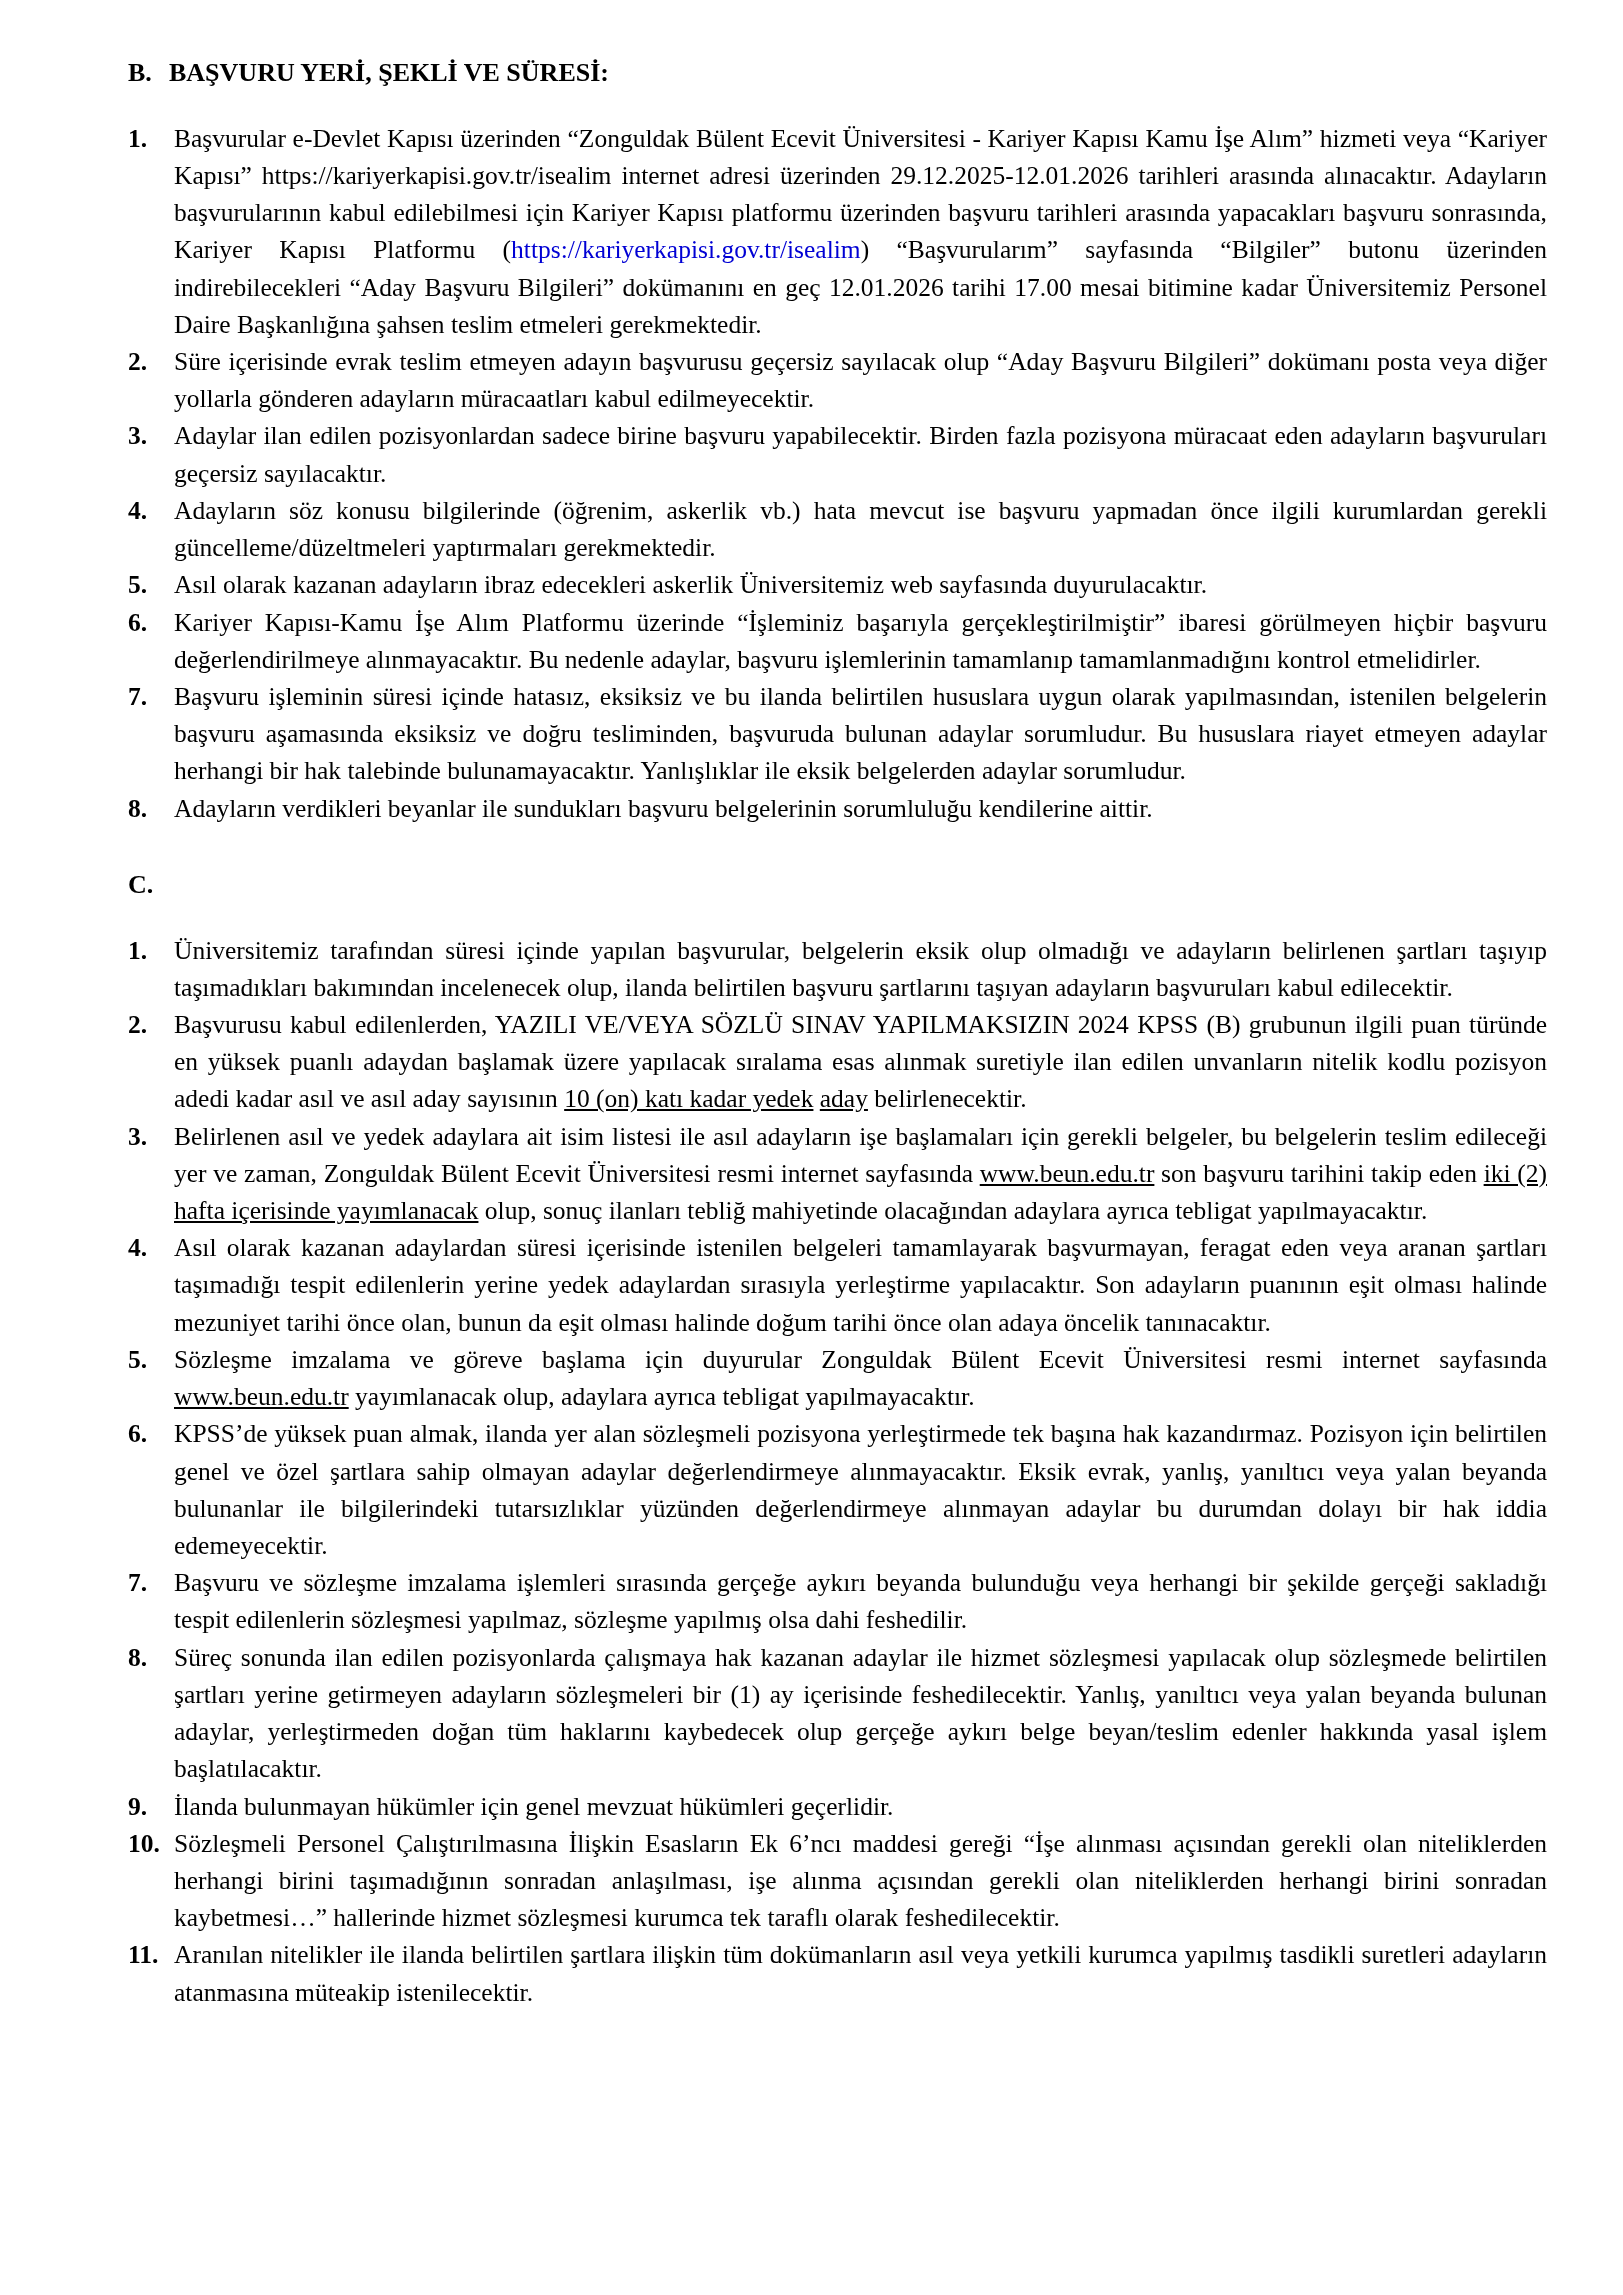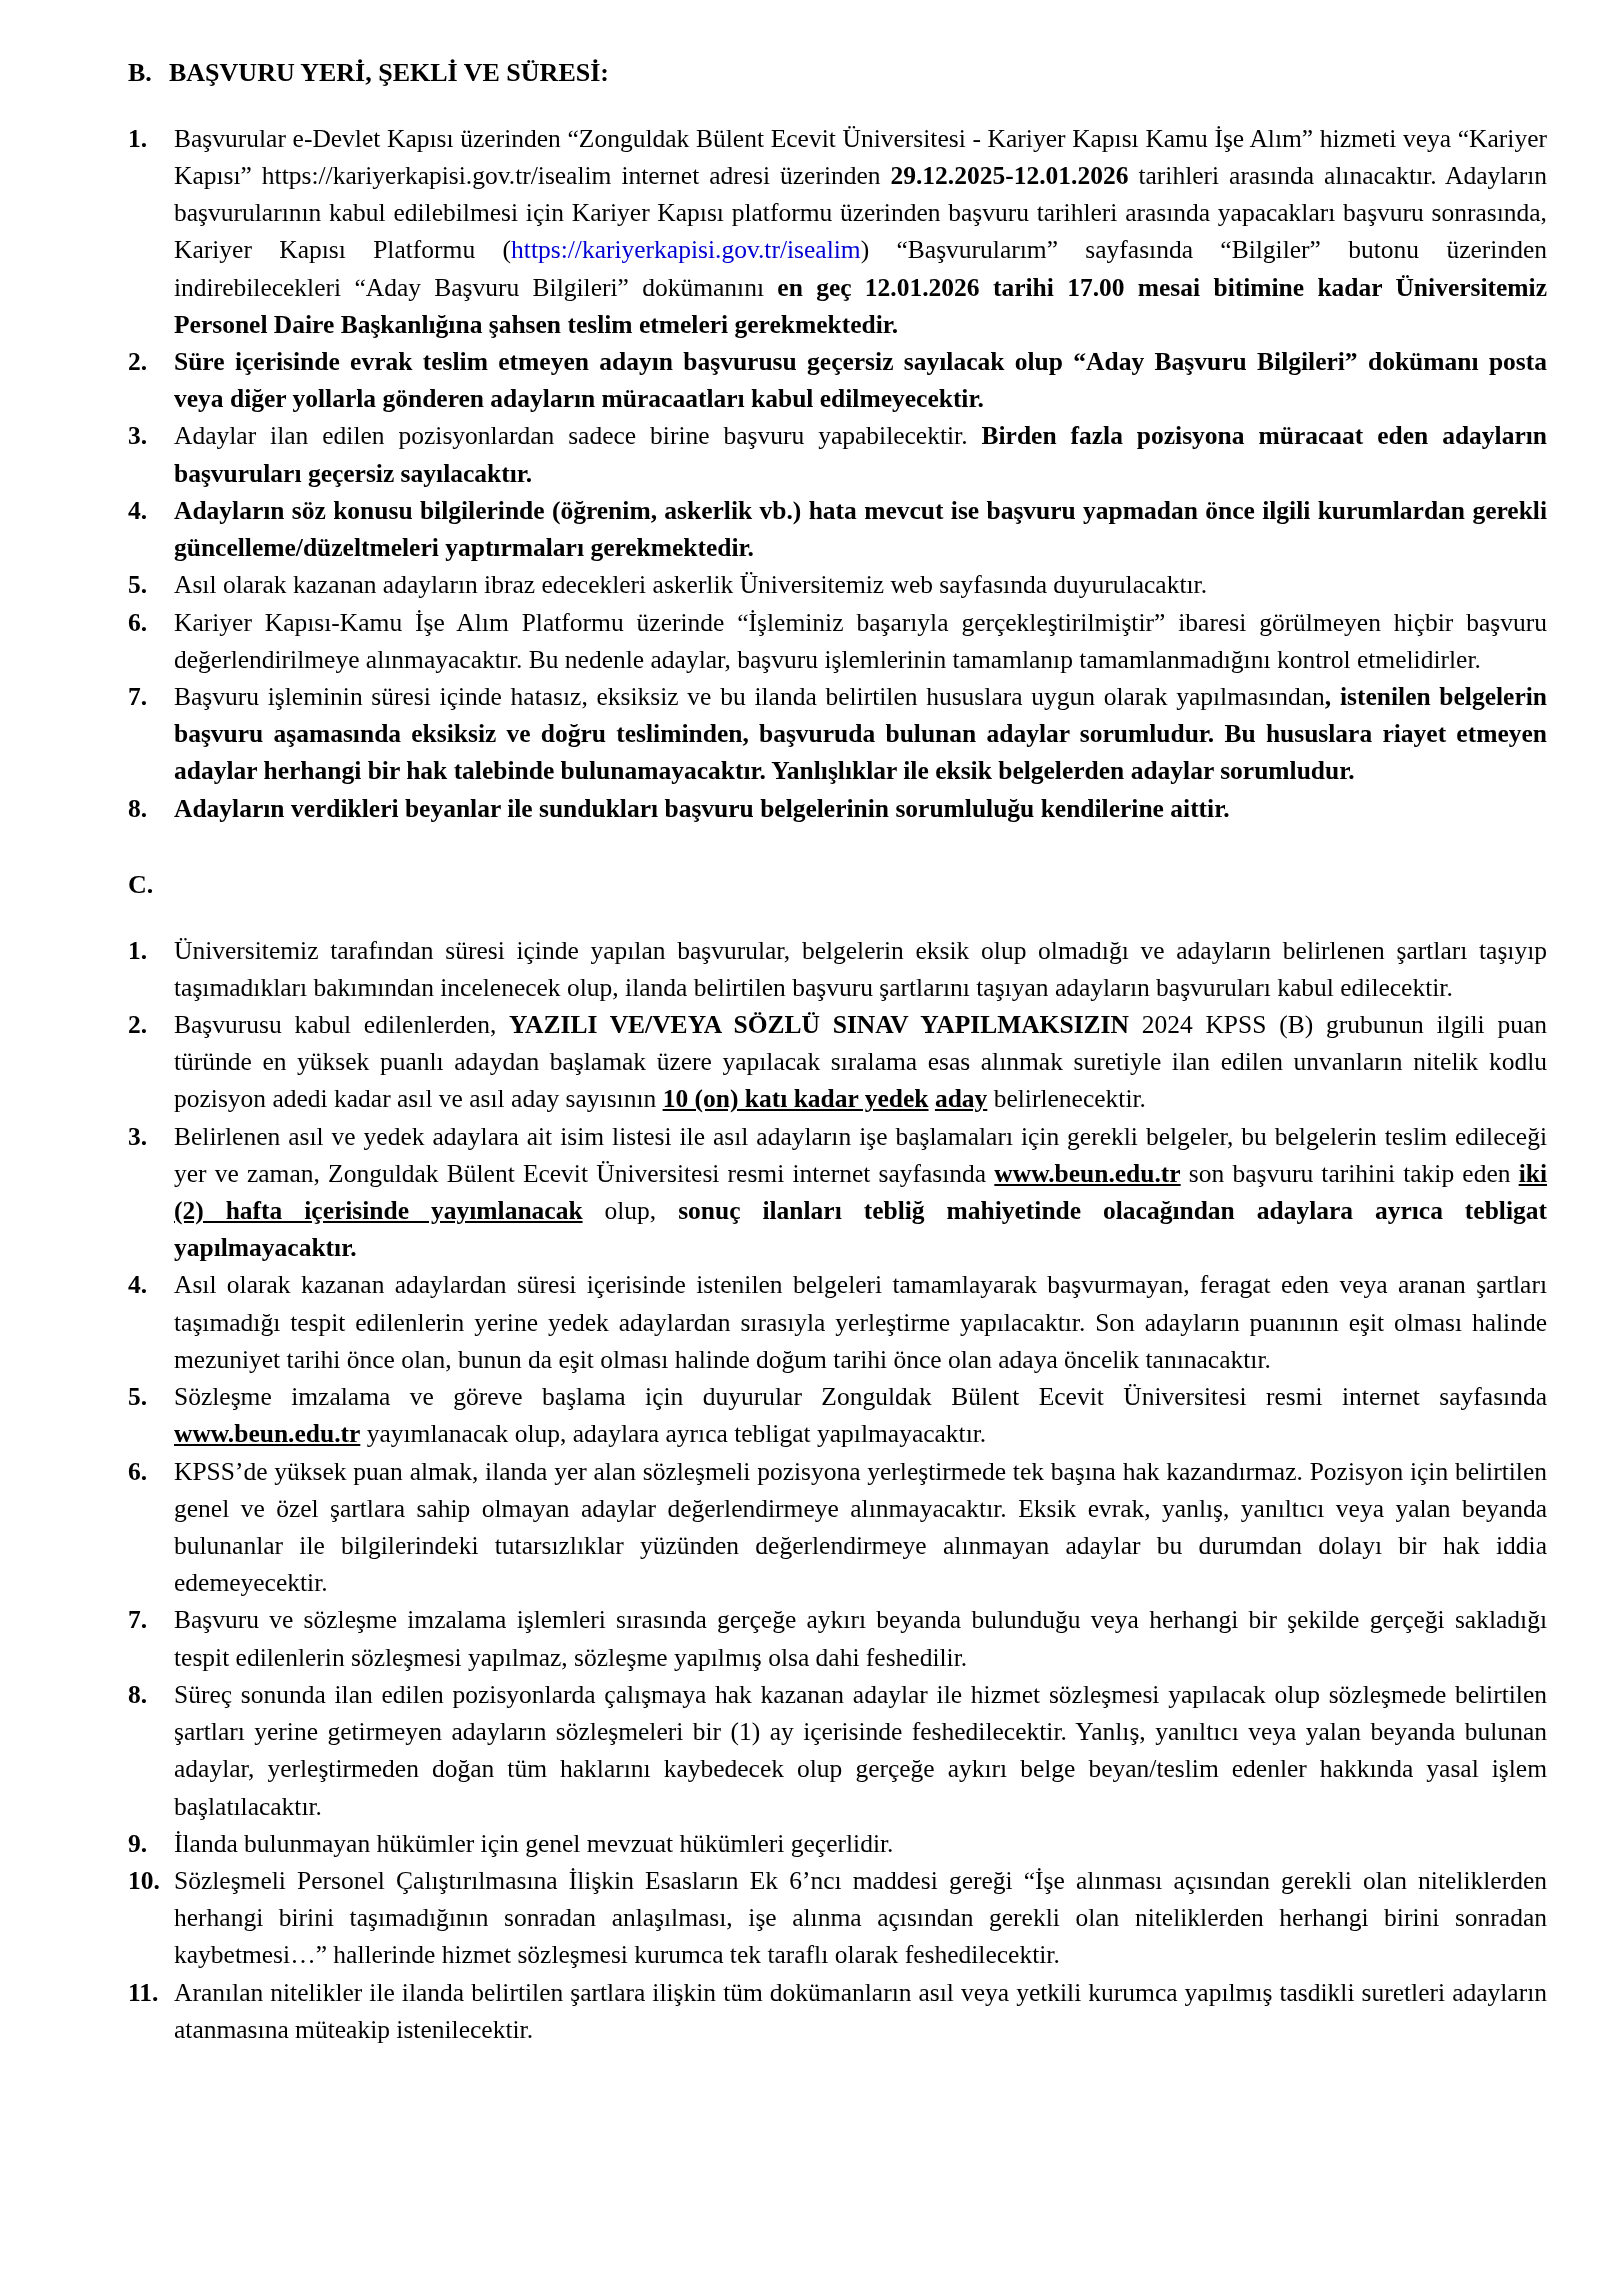--- a/index.html
+++ b/index.html
@@ -59,22 +59,22 @@
     padding-right: 0;
     font-size: 25.5px;
     line-height: 1.46;
   }
   .olist li .body {
     flex: 1 1 auto;
     text-align: justify;
     text-justify: inter-word;
     hyphens: none;
   }
-  b, strong { font-weight: bold; margin-top: 12px; }
-  .bu { font-weight: bold; text-decoration: underline; }
+  b, strong { font-weight: normal; margin-top: 12px; }
+  .bu { font-weight: normal; text-decoration: underline; }
   .link {
     color: #0000d4;
   }
   .gap-lg { height: 31px; }
   .gap-section { height: 43px; }
 </style>
 </head>
 <body>
 
 <div class="page">

